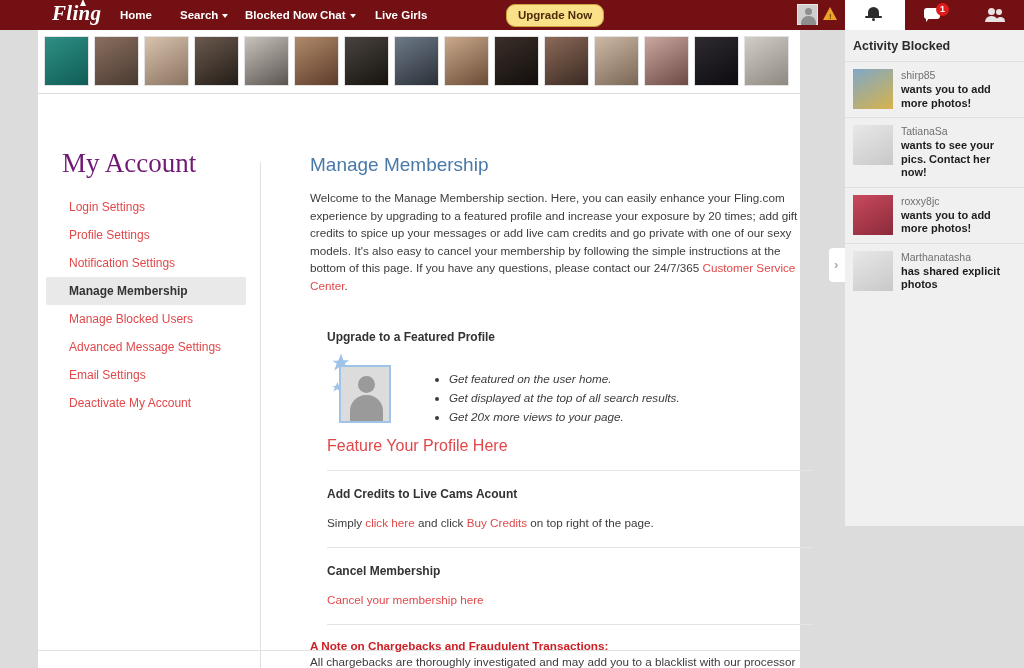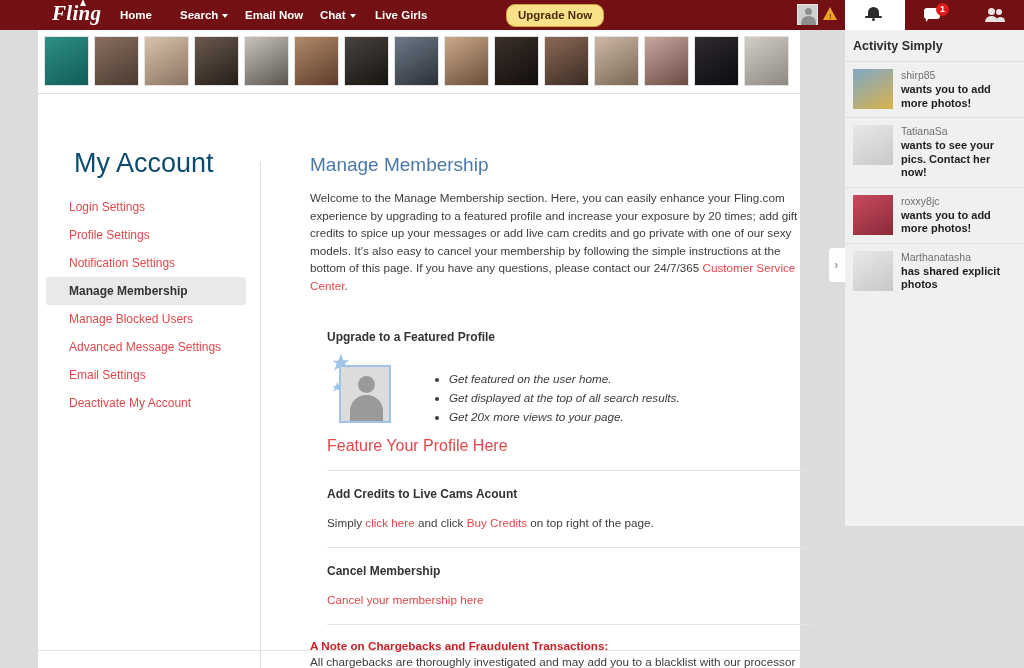--- a/index.html
+++ b/index.html
@@ -156,22 +156,22 @@
     width: 1px; height: 508px; background: #e0e0e0;
   }
   #bottom-rule {
     position: absolute; left: 0; bottom: 17px;
     width: 762px; height: 1px; background: #e2e2e2;
   }
 
   
   #sidebar { position: absolute; left: 0; top: 0; width: 222px; }
   #page-title {
-    margin: 54px 0 14px 36px;
-    font-size: 27px; color: #0c4a6e; font-weight: normal;
+    margin: 54px 0 14px 24px;
+    font-size: 27px; color: #701a75; font-weight: normal; font-family: Liberation Serif, serif;
   }
   .side-item {
     display: block;
     margin: 0 14px 0 8px;
     padding: 7px 0 7px 23px;
     color: #e0484a; font-size: 12px;
     text-decoration: none; cursor: pointer;
     border-radius: 2px;
   }
   .side-item.active {
@@ -310,21 +310,21 @@
 <body>
 
 <div id="topbar">
   <div id="logo">
     <span>Fling</span>
     <span class="flame"></span>
   </div>
   <div id="nav-links">
       <a class="navlink" style="left: 120px;"><span>Home</span></a>
       <a class="navlink" style="left: 180px;"><span>Search</span><span class="caret"></span></a>
-      <a class="navlink" style="left: 245px;"><span>Email Now</span></a>
+      <a class="navlink" style="left: 245px;"><span>Blocked Now</span></a>
       <a class="navlink" style="left: 320px; text-align: center;"><span>Chat</span><span class="caret"></span></a>
       <a class="navlink" style="left: 375px; text-align: right;"><span>Live Girls</span></a>
     </div>
 
   <div id="upgrade-now">Upgrade Now</div>
 
   <div id="mini-avatar">
     <div class="head"></div>
     <div class="body"></div>
   </div>
@@ -420,21 +420,21 @@
         <div id="cb-body">All chargebacks are thoroughly investigated and may add you to a blacklist with our processor which will complicate future online purchases. Denying a purchase that you have made is illegal and will result in an investigation which can lead to heavy fines or other legal action toward you. Your credit rating can be affected by false claims of fraud. If you have any questions or concerns, please contact us to clarify the matter.</div>
       </div>
     </div>
   </div>
 </div>
 
 <div id="panel-toggle">
   <span>›</span>
 </div>
 <div id="activity-panel">
-  <h3 id="activity-title">Activity Simply</h3>
+  <h3 id="activity-title">Activity Blocked</h3>
   <div id="activity-list">
       <div class="act-item">
         <div class="act-thumb" style="background: linear-gradient(150deg, rgb(127, 168, 200) 0%, rgb(216, 178, 74) 100%);"></div>
         <div class="act-text">
           <div class="act-user">shirp85</div>
           <div class="act-msg">wants you to add more photos!</div>
         </div>
       </div>
       <div class="act-item">
         <div class="act-thumb" style="background: linear-gradient(150deg, rgb(232, 232, 232) 0%, rgb(200, 200, 200) 100%);"></div>

